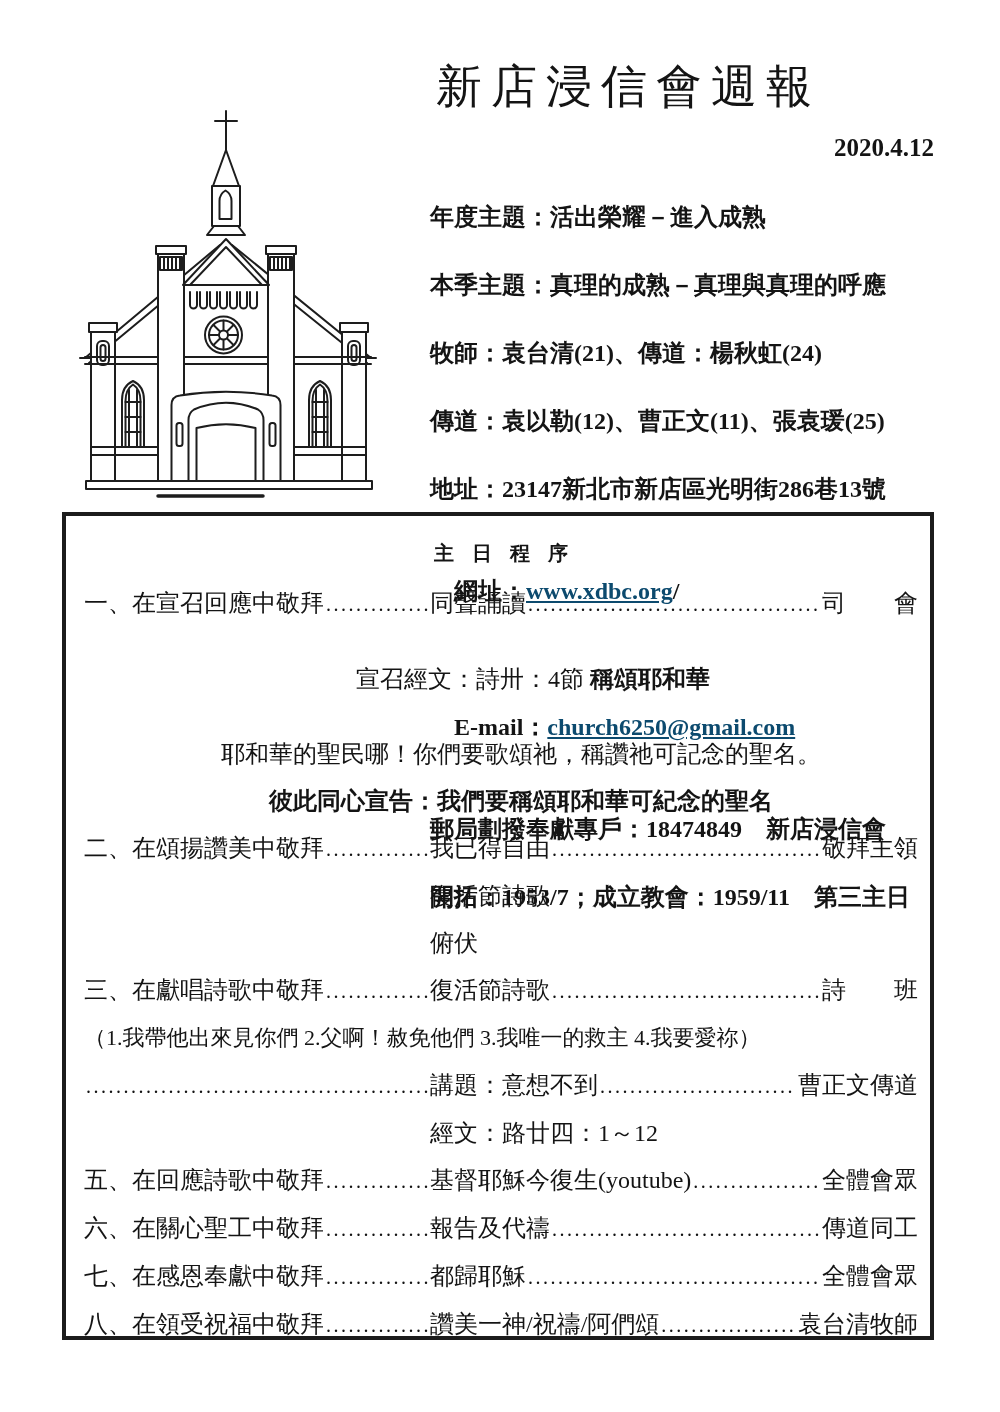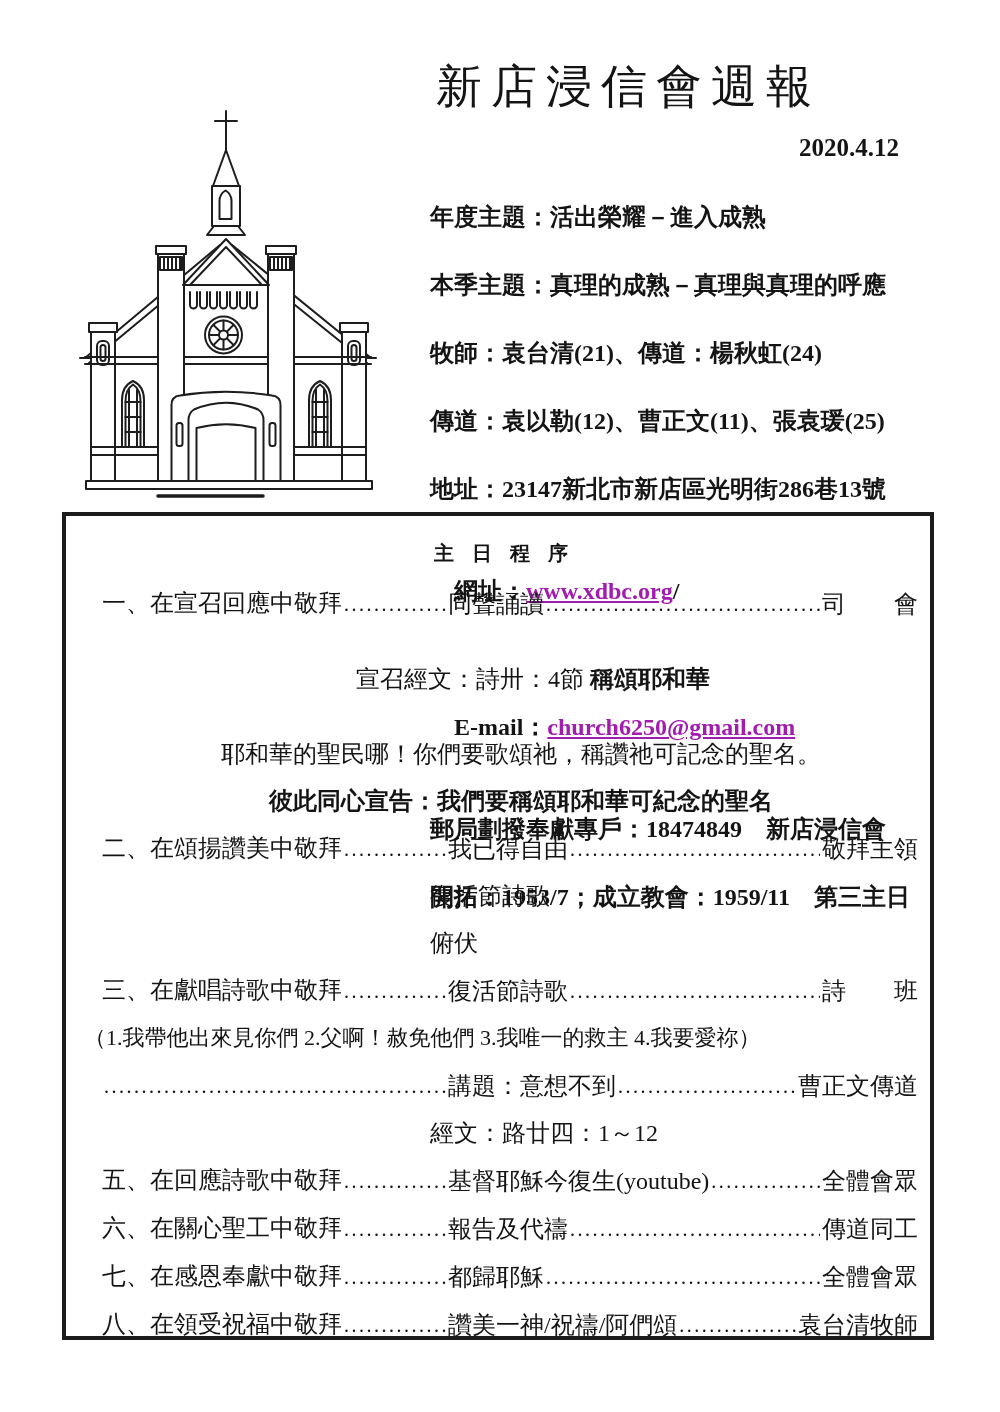--- a/index.html
+++ b/index.html
@@ -7,42 +7,42 @@
     width:1000px;height:1412px;background:#ffffff;position:relative;
     font-family:"Liberation Serif","DejaVu Serif",serif;color:#141414;
     overflow:hidden;
   }
   
   .masthead-title{
     position:absolute;left:436px;top:56px;
     font-size:46px;letter-spacing:9px;white-space:nowrap;font-weight:normal;
   }
   .masthead-date{
-    position:absolute;left:597px;top:134px;width:302px;text-align:right;
+    position:absolute;left:632px;top:134px;width:302px;text-align:right;
     font-size:25px;font-weight:bold;
   }
   .info-block{
     position:absolute;left:430px;top:166px;width:530px;
     font-size:24px;font-weight:bold;line-height:34px;
   }
   .info-line{white-space:pre-wrap;margin-top:34px;}
-  .info-link{color:#a21caf;text-decoration:underline;font-weight:bold;}
+  .info-link{color:#0c4a6e;text-decoration:underline;font-weight:bold;}
   .church-wrap{position:absolute;left:60px;top:95px;width:360px;height:410px;}
   .church-wrap svg{width:100%;height:100%;}
   
   .program-box{
     position:absolute;left:62px;top:512px;width:872px;height:828px;
     border:4px solid #1c1c1c;box-sizing:border-box;
     padding:24px 12px 0 18px;
   }
   .program-title{
     text-align:center;font-size:20px;font-weight:bold;
     letter-spacing:18px;padding-left:18px;margin-bottom:22px;
   }
-  .prow{display:flex;align-items:flex-end;font-size:24px;line-height:28px;margin-bottom:19px;margin-left:18px;}
+  .prow{display:flex;align-items:flex-start;font-size:24px;line-height:28px;margin-bottom:19px;}
   .prow .lw{display:flex;align-items:baseline;flex:0 0 346px;width:346px;overflow:hidden;}
   .prow .left{flex:0 0 auto;white-space:nowrap;}
   .prow .mid{flex:0 0 auto;white-space:nowrap;}
   .prow .right{flex:0 0 auto;white-space:nowrap;text-align:right;}
   .leader{flex:1 1 8px;overflow:hidden;white-space:nowrap;min-width:8px;margin:0 2px;}
   .leader::after{
     content:"....................................................................................................";
     font-size:20px;letter-spacing:2.5px;
   }
   .subline{font-size:24px;line-height:28px;margin-bottom:19px;white-space:pre-wrap;}

